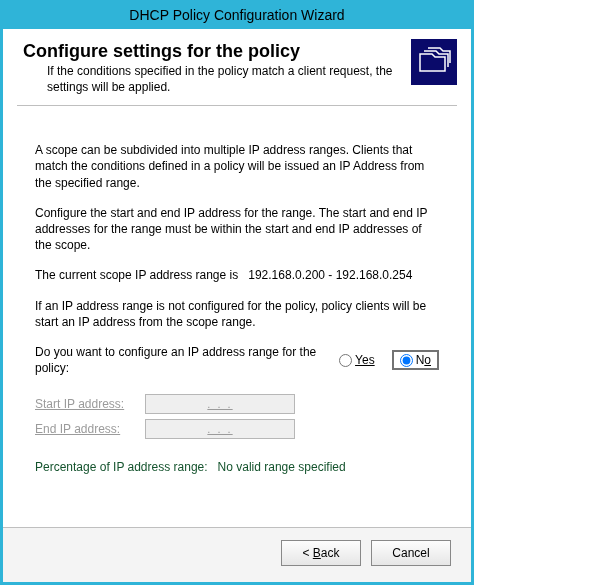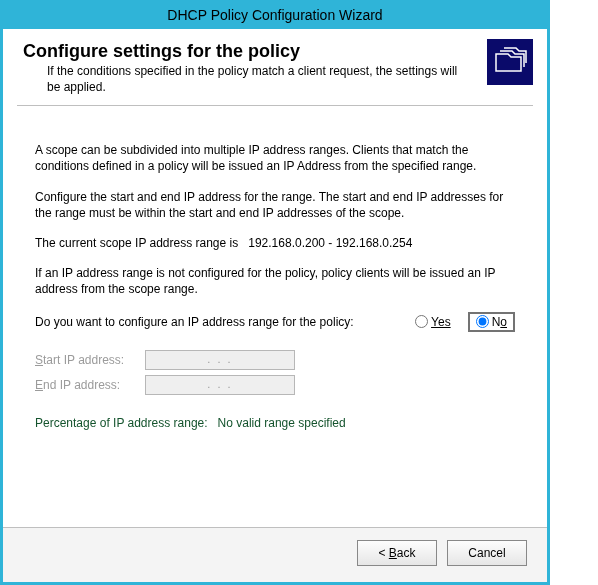--- a/index.html
+++ b/index.html
@@ -3,21 +3,21 @@
 <meta charset="utf-8">
 <style>
   * { box-sizing: border-box; }
   html, body {
     margin: 0; padding: 0;
     font-family: Tahoma, "Segoe UI", Arial, sans-serif;
     font-size: 12px;
     background: #fff;
   }
   .window {
-    width: 550px; height: 585px;
+    width: 474px; height: 585px;
     border: 3px solid #2fb4d8;
     background: #fff;
     display: flex; flex-direction: column;
   }
   .titlebar {
     background: #2fb4d8;
     color: #000;
     font-size: 14px;
     text-align: center;
     padding: 4px 0 6px 0;
@@ -60,21 +60,21 @@
   .radio-opt {
     display: inline-flex; align-items: center;
     margin-left: 14px;
     padding: 1px 3px;
   }
   .radio-opt input { margin: 0 3px 0 0; vertical-align: middle; }
   .radio-opt .lbl { }
   .u { text-decoration: underline; }
   .hl-red { border: 2px solid #737373; padding: 0 6px; }
   .disabled-section { color: #9b9b9b; }
-  .field-row { display: flex; align-items: center; margin: 5px 0; }
+  .field-row { display: flex; align-items: center; margin: 5px 0; text-decoration: underline; }
   .field-lbl { width: 110px; color: #9b9b9b; font-size: 12px; }
   .ip-input {
     width: 150px; height: 20px;
     border: 1px solid #b7b7b7;
     background: #efefef;
     color: #9b9b9b;
     font-size: 11px;
     display: inline-flex; align-items: center; justify-content: center;
     letter-spacing: 2px;
   }
@@ -117,21 +117,21 @@
       </div>
     </div>
 
     <div class="body-block">
       <p class="para">A scope can be subdivided into multiple IP address ranges. Clients that match the conditions defined in a policy will be issued an IP Address from the specified range.</p>
       <p class="para">Configure the start and end IP address for the range. The start and end IP addresses for the range must be within the start and end IP addresses of the scope.</p>
       <p class="para">
         <span>The current scope IP address range is</span>
         &nbsp;&nbsp;<span>192.168.0.200 - 192.168.0.254</span>
       </p>
-      <p class="para">If an IP address range is not configured for the policy, policy clients will be issued an IP address from the scope range.</p>
+      <p class="para">If an IP address range is not configured for the policy, policy clients will be start an IP address from the scope range.</p>
 
       <div class="radio-row">
         <span class="radio-label-q">Do you want to configure an IP address range for the policy:</span>
         <label class="radio-opt">
           <input type="radio" name="cfg" style="">
           <span class="lbl"><span class="u">Yes</span></span>
         </label>
         <label class="radio-opt hl-red">
           <input type="radio" name="cfg" checked="" style="">
           <span class="lbl">N<span class="u">o</span></span>

